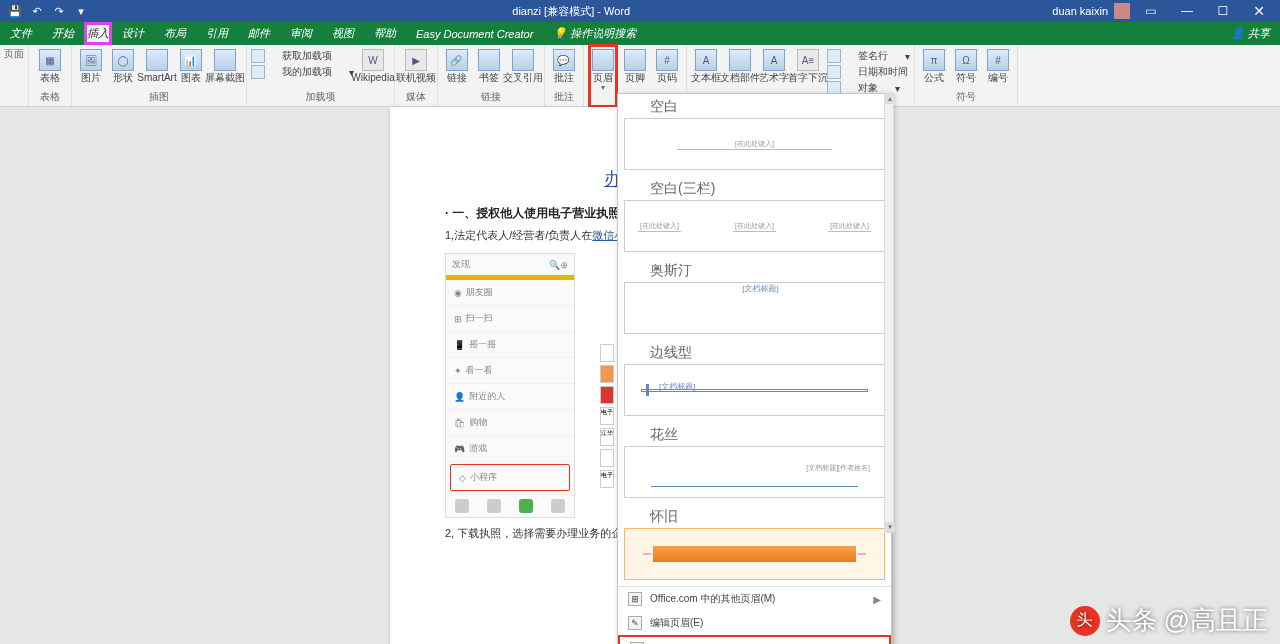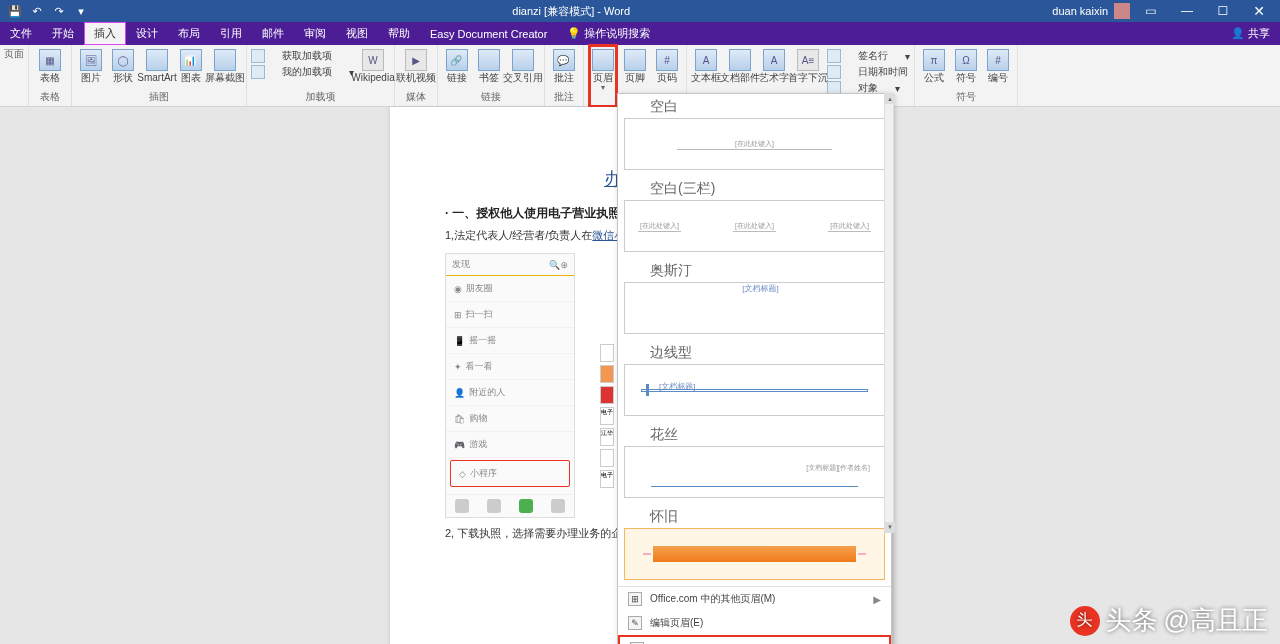--- a/index.html
+++ b/index.html
@@ -9,24 +9,24 @@
 .titlebar { height: 22px; background: #2b579a; display: flex; align-items: center; color: #fff; font-size: 11px; }
 .qat { display: flex; align-items: center; gap: 4px; padding-left: 6px; }
 .qat-btn { width: 18px; height: 18px; display: flex; align-items: center; justify-content: center; color: #fff; font-size: 11px; }
 .titlebar-center { flex: 1; text-align: center; }
 .titlebar-right { display: flex; align-items: center; gap: 6px; padding-right: 6px; }
 .win-btn { width: 30px; height: 22px; display: flex; align-items: center; justify-content: center; color: #fff; font-size: 12px; }
 .win-close { font-size: 14px; }
 .avatar-pic { width: 16px; height: 16px; background: #c88; }
 
 
-.tabs { height: 23px; background: #4c1d95; display: flex; align-items: stretch; color: #fff; font-size: 11px; }
+.tabs { height: 23px; background: #15803d; display: flex; align-items: stretch; color: #fff; font-size: 11px; font-style: italic; }
 .tab { padding: 0 10px; display: flex; align-items: center; cursor: pointer; }
 .tab.active { background: #f3f3f3; color: #333; }
-.tab.highlight { border: 1px solid #d946ef; padding: 0 9px; }
+.tab.highlight { border: 3px solid #d946ef; padding: 0 0; }
 .tabs-right { margin-left: auto; display: flex; align-items: center; padding-right: 10px; gap: 4px; justify-content: center; }
 
 
 .ribbon { height: 62px; background: #f3f3f3; border-bottom: 1px solid #d4d4d4; display: flex; position: relative; }
 .group { border-right: 1px solid #e0e0e0; display: flex; flex-direction: column; padding: 2px 4px 0; }
 .group-items { display: flex; flex: 1; align-items: flex-start; gap: 2px; }
 .group-label { text-align: center; font-size: 10px; color: #666; padding-bottom: 2px; }
 .rbtn { display: flex; flex-direction: column; align-items: center; justify-content: flex-start; width: 30px; padding-top: 2px; cursor: pointer; }
 .rbtn-icon { width: 22px; height: 22px; background: #e8e8e8; border: 1px solid #bbb; margin-bottom: 1px; display: flex; align-items: center; justify-content: center; font-size: 10px; color: #558; }
 .rbtn-icon.blue { background: linear-gradient(#dfeaf7, #b8d0ea); border-color: #7ba3cc; }
@@ -39,21 +39,21 @@
 .small-icon { width: 14px; height: 14px; background: #dfeaf7; border: 1px solid #9bc; }
 
 
 .doc-area { position: absolute; top: 107px; left: 0; right: 0; bottom: 0; background: #e6e6e6; }
 .page { position: absolute; left: 390px; top: 0; width: 500px; height: 540px; background: #fff; box-shadow: 0 1px 4px rgba(0,0,0,0.15); padding: 60px 55px 20px; }
 .doc-title { color: #2b579a; text-decoration: underline; font-size: 18px; font-weight: 500; text-align: center; margin-bottom: 14px; }
 .doc-h1 { font-size: 12px; font-weight: bold; color: #222; margin-bottom: 6px; }
 .doc-p { font-size: 11px; color: #333; margin-bottom: 6px; }
 .doc-link { color: #2b579a; text-decoration: underline; }
 .mobile-shot { border: 1px solid #ddd; width: 130px; height: 265px; margin-top: 4px; background: #fafafa; display: flex; flex-direction: column; font-size: 9px; color: #888; }
-.ms-header { display: flex; align-items: center; padding: 4px 6px; border-bottom: 1px solid #eab308; }
+.ms-header { display: flex; align-items: center; padding: 4px 6px; border-bottom: 5px solid #eab308; }
 .ms-search { flex: 1; }
 .ms-item { padding: 6px 8px; border-bottom: 1px solid #f1f1f1; display: flex; align-items: center; gap: 4px; }
 .ms-item.boxed { border: 1px solid #e93323; margin: 2px 4px; border-radius: 2px; }
 .ms-tabbar { margin-top: auto; display: flex; justify-content: space-around; padding: 4px 0; border-top: 1px solid #eee; }
 .ms-tab { width: 14px; height: 14px; border-radius: 3px; background: #ccc; }
 .ms-tab.green { background: #4caf50; }
 
 .right-thumbs { position: absolute; left: 600px; top: 237px; width: 16px; display: flex; flex-direction: column; gap: 3px; }
 .thumb { width: 14px; height: 18px; background: #fff; border: 1px solid #ccc; font-size: 6px; overflow: hidden; }
 .thumb.orange { background: #f39651; }

